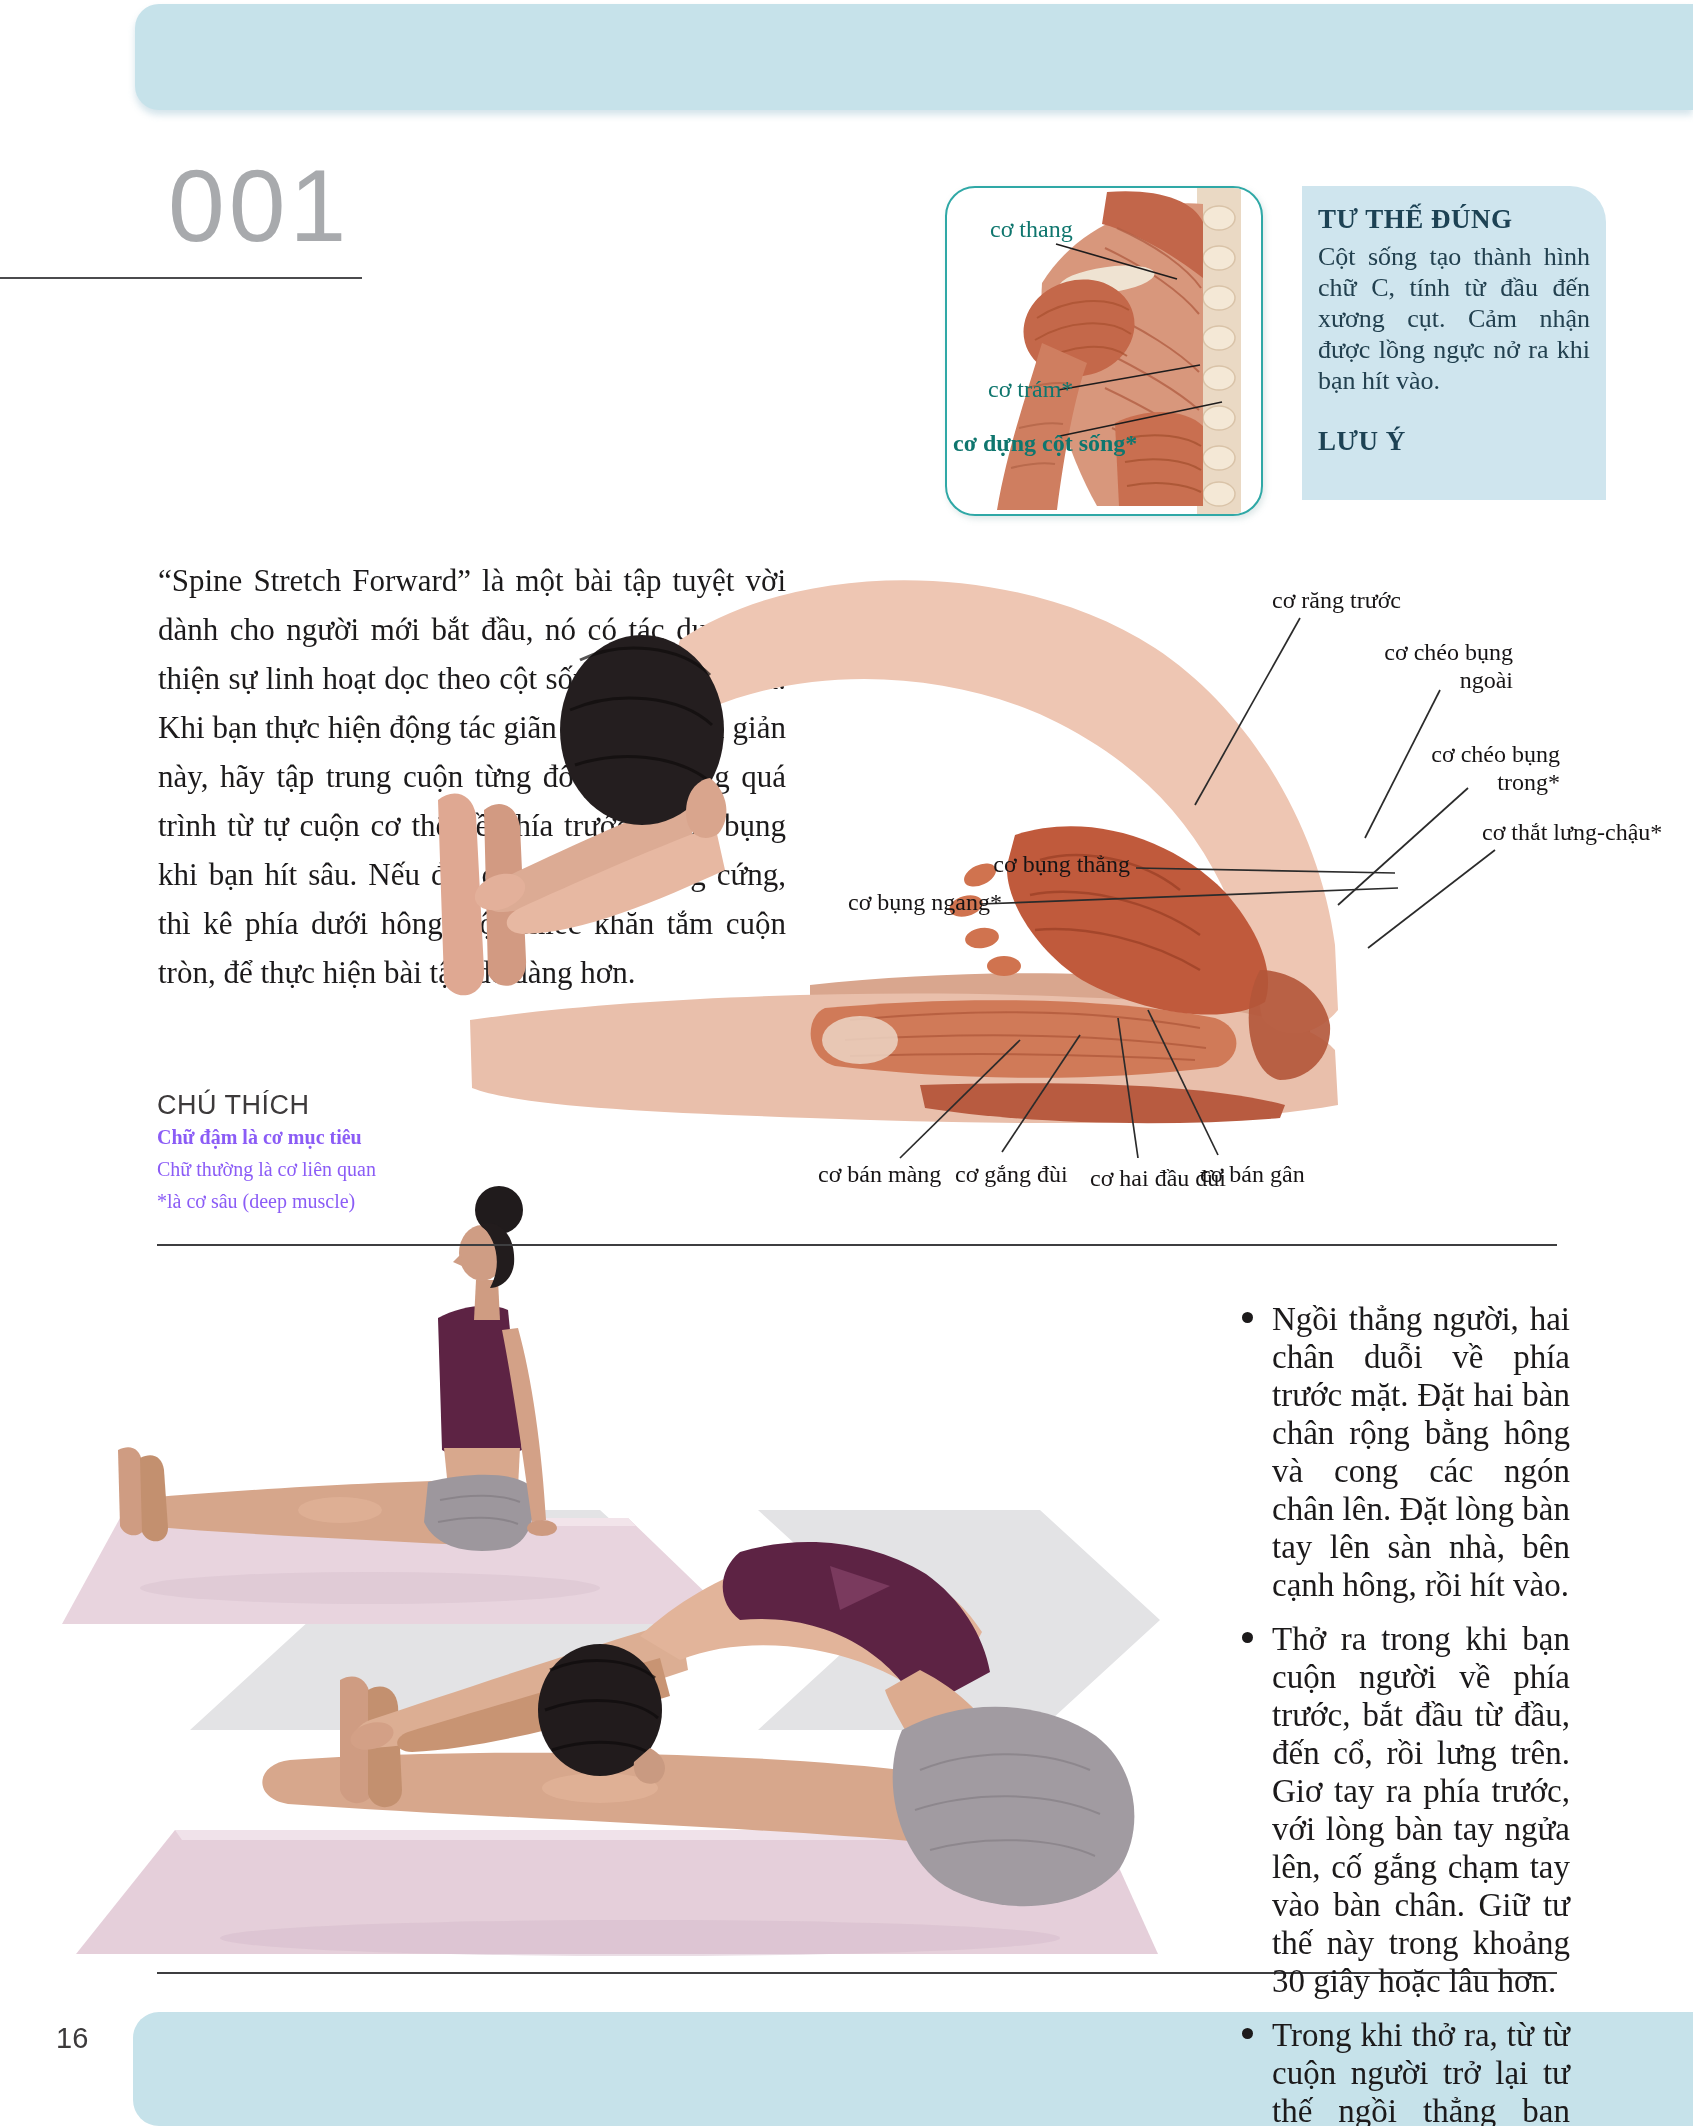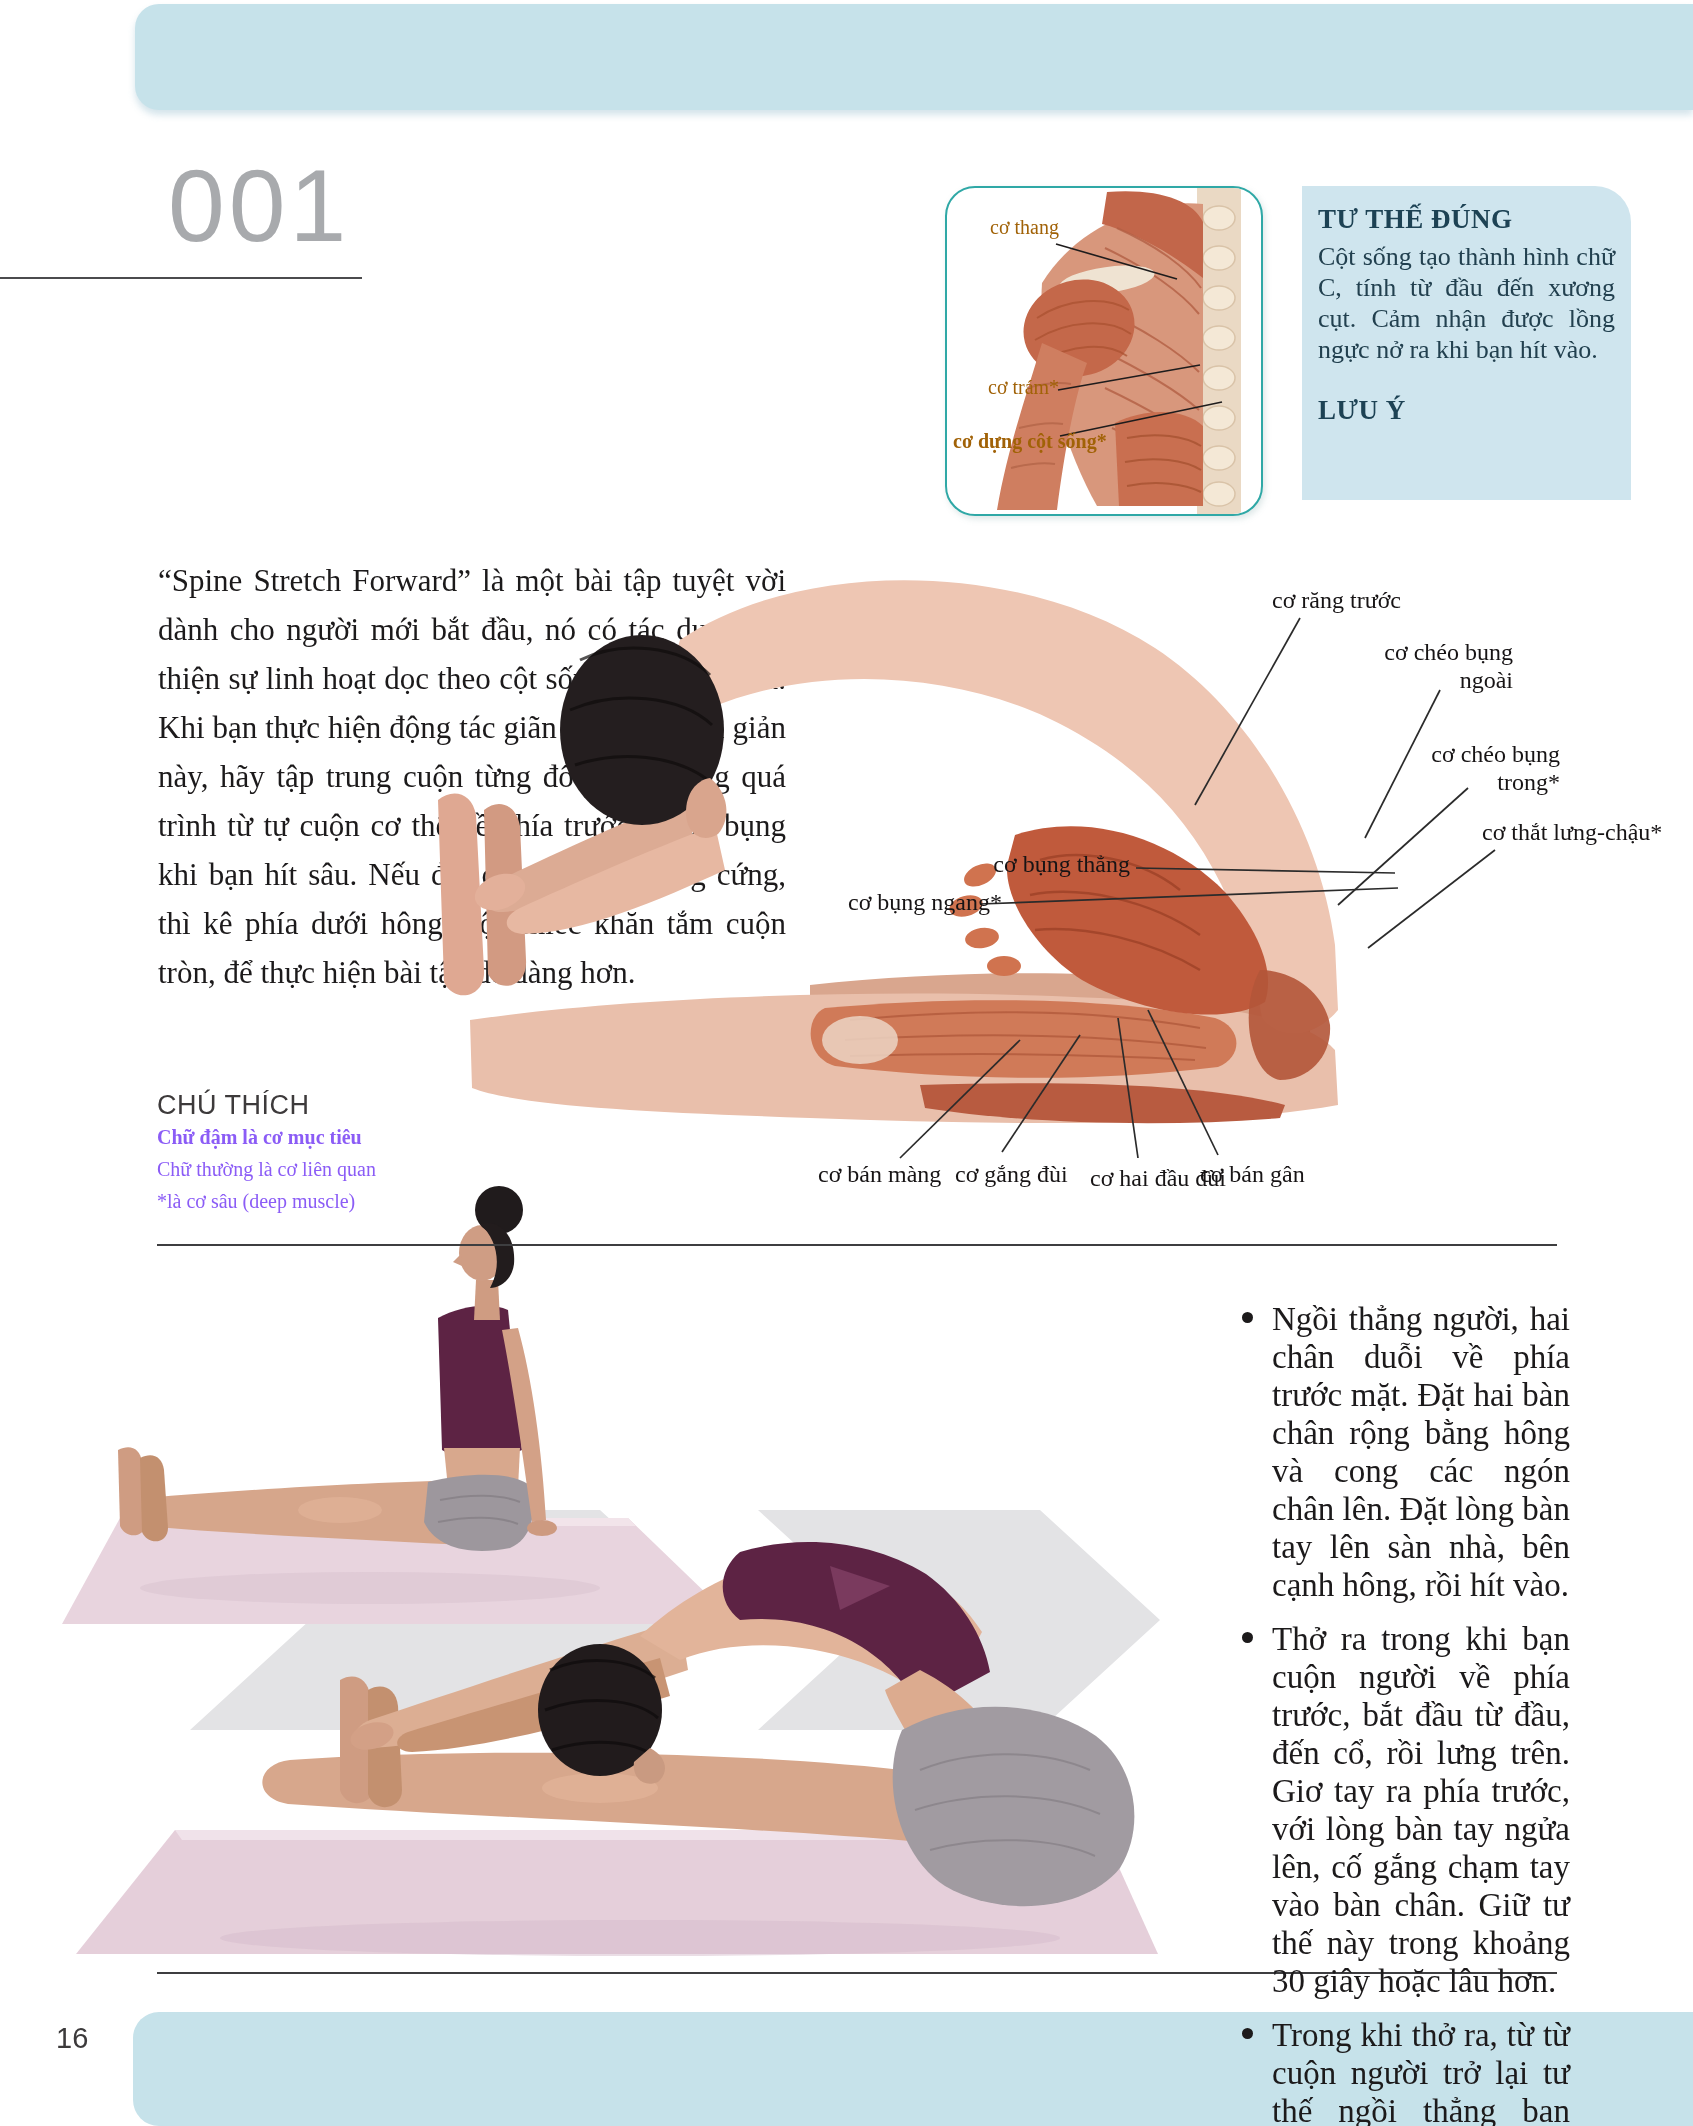--- a/index.html
+++ b/index.html
@@ -18,24 +18,24 @@
             font-size:102px;letter-spacing:4px;color:var(--number-gray);font-weight:400}
   .number-rule{position:absolute;left:0;top:277px;width:362px;height:2px;background:#4b4b4d}
   .page-title{position:absolute;left:156px;top:292px;font-family:"Liberation Sans",sans-serif;
             font-size:94px;line-height:106px;letter-spacing:-3px;color:var(--ink);font-weight:400}
   .intro{position:absolute;left:158px;top:556px;width:628px;font-size:31px;line-height:49px;
             text-align:justify;color:#1c1a1b}
   
   .inset-box{position:absolute;left:945px;top:186px;width:318px;height:330px;background:#fff;
             border:2.5px solid var(--inset-border-teal);border-radius:30px;overflow:hidden;
             box-shadow:2px 3px 6px rgba(120,160,160,.25)}
-  .inset-label{position:absolute;font-size:20px;color:#a16207}
+  .inset-label{position:absolute;font-size:24px;color:#0f766e}
   .inset-label.bold{font-weight:bold}
   
-  .info-box{position:absolute;left:1302px;top:186px;width:329px;height:314px;background:var(--info-box-blue);
+  .info-box{position:absolute;left:1302px;top:186px;width:304px;height:314px;background:var(--info-box-blue);
             border-radius:0 36px 0 0;padding:18px 16px 12px 16px}
   .info-heading{font-size:27px;font-weight:bold;color:var(--heading-navy);letter-spacing:.5px;margin-bottom:6px}
   .info-body{font-size:26px;line-height:31px;text-align:justify;color:var(--body-navy)}
   .info-gap{height:30px}
   
   .mlabel{position:absolute;font-size:24px;line-height:28px;color:#171415;white-space:nowrap}
   .mlabel.bold{font-weight:normal}
   .mlabel.wrap{white-space:normal;text-align:right}
   
   .legend{position:absolute;left:157px;top:1090px}

